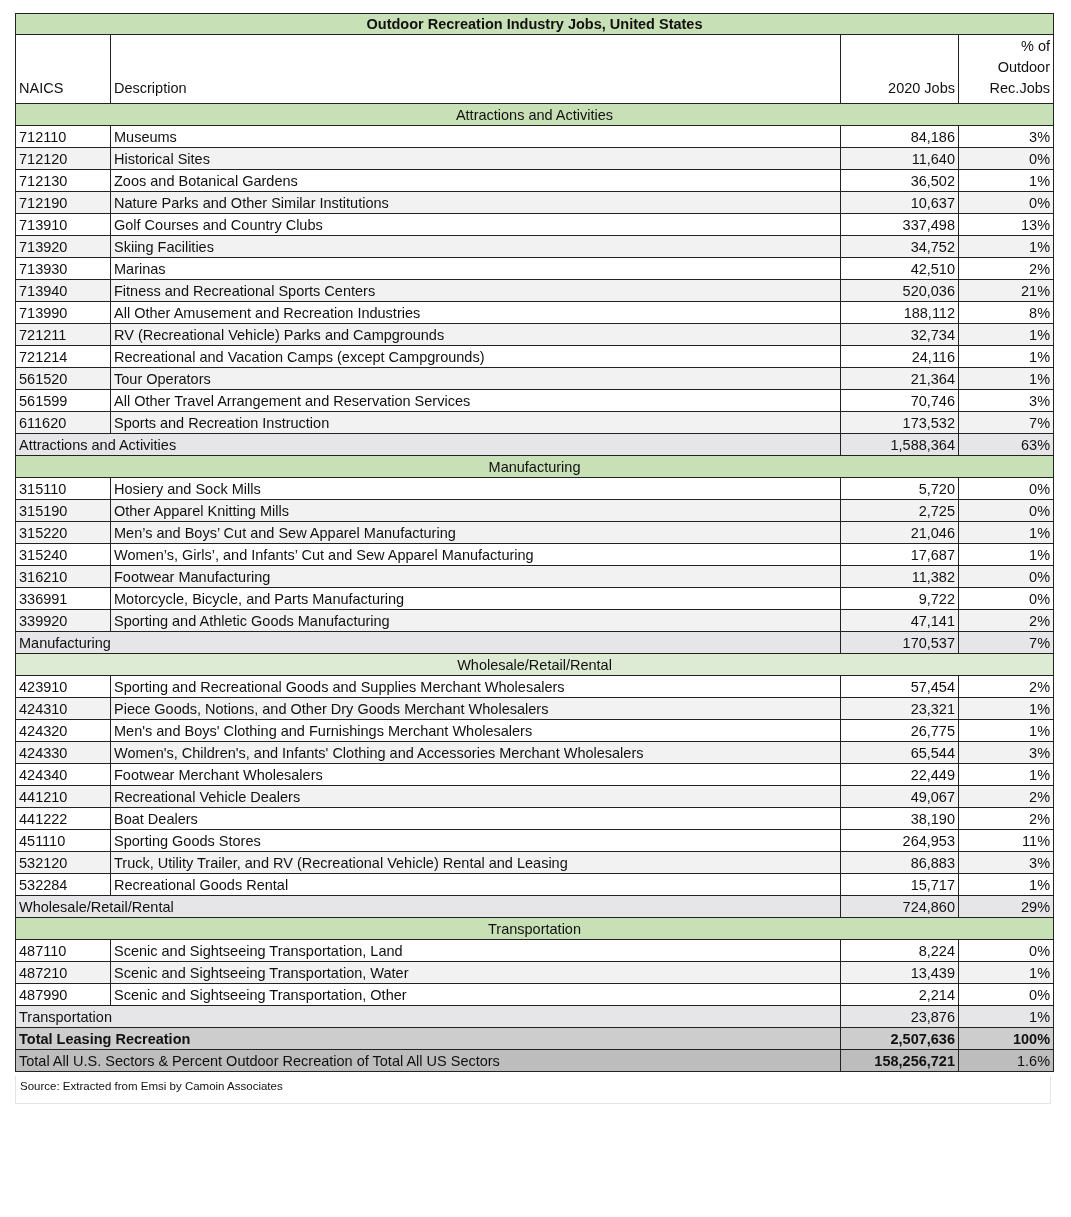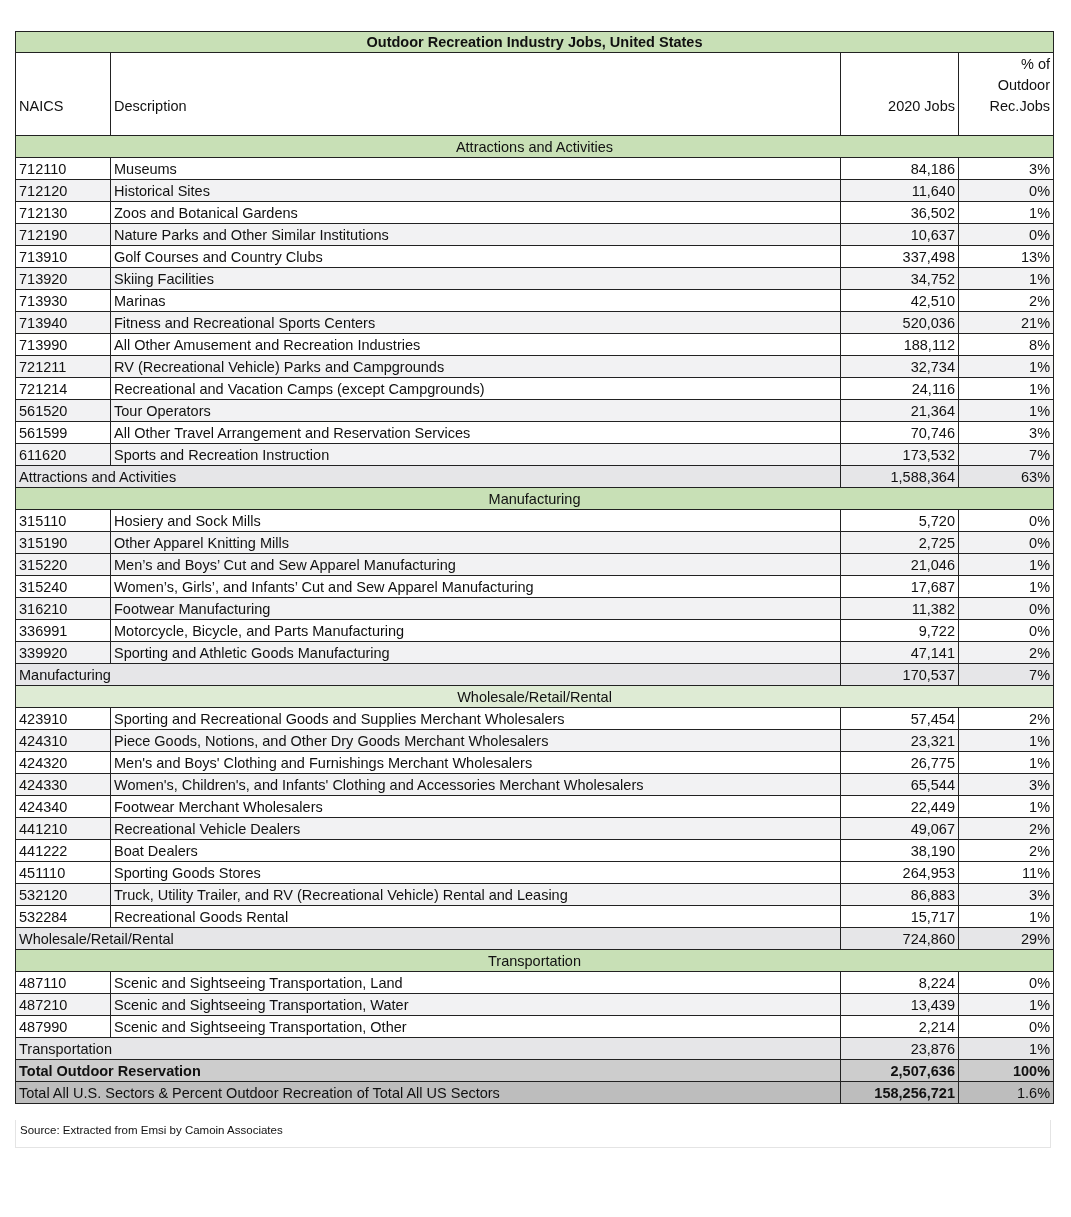--- a/index.html
+++ b/index.html
@@ -18,21 +18,20 @@
       position: absolute;
       left: 15px;
       top: 13px;
       width: 1038px;
     }
     table.jobs {
       border-collapse: collapse;
       width: 1038px;
       table-layout: fixed;
       font-size: 14.5px;
-      margin-top: 18px;
     }
     table.jobs td {
       border: 1.5px solid #222;
       padding: 0 3px;
       height: 21px;
       line-height: 20px;
       white-space: nowrap;
       overflow: hidden;
     }
     col.c-naics { width: 95px; }
@@ -45,40 +44,40 @@
       font-weight: bold;
       text-align: center;
       font-size: 14.5px;
       height: 20px;
     }
     tr.header-row td {
       height: 64px;
       vertical-align: bottom;
       background: #fff;
       line-height: 21px;
-      padding-bottom: 18px;
+      padding-bottom: 4px;
     }
     tr.header-row td.num { text-align: right; }
     tr.section-row td {
       background: #c8e0b6;
       text-align: center;
     }
     tr.section-row.light td { background: #deebd4; }
     tr.data-row td { background: #fff; }
     tr.data-row.alt td { background: #f2f2f3; }
     tr.data-row td.num, tr.subtotal-row td.num, tr.total-row td.num, tr.grand-row td.num {
       text-align: right;
     }
     tr.subtotal-row td { background: #e6e6e8; }
     tr.total-row td { background: #cdcdcd; font-weight: bold; }
     tr.grand-row td { background: #bdbdbd; }
     tr.grand-row td.jobs { font-weight: bold; }
     td.naics { border-right: 1.5px solid #222; }
     .source {
-      margin-top: 16px;
+      margin-top: 4px;
       width: 1036px;
       height: 28px;
       border: 1px solid #e4e4e4;
       border-top: none;
       font-size: 11.5px;
       line-height: 20px;
       padding-left: 4px;
       box-sizing: border-box;
       color: #111;
     }
@@ -338,21 +337,21 @@
           <td>Scenic and Sightseeing Transportation, Other</td>
           <td class="num">2,214</td>
           <td class="num">0%</td>
         </tr>
         <tr class="subtotal-row">
           <td colspan="2">Transportation</td>
           <td class="num">23,876</td>
           <td class="num">1%</td>
         </tr>
         <tr class="total-row">
-          <td colspan="2">Total Outdoor Reservation</td>
+          <td colspan="2">Total Leasing Recreation</td>
           <td class="num">2,507,636</td>
           <td class="num">100%</td>
         </tr>
         <tr class="grand-row">
           <td colspan="2">Total All U.S. Sectors &amp; Percent Outdoor Recreation of Total All US Sectors</td>
           <td class="num jobs">158,256,721</td>
           <td class="num">1.6%</td>
         </tr>
       </tbody>
   </table>

